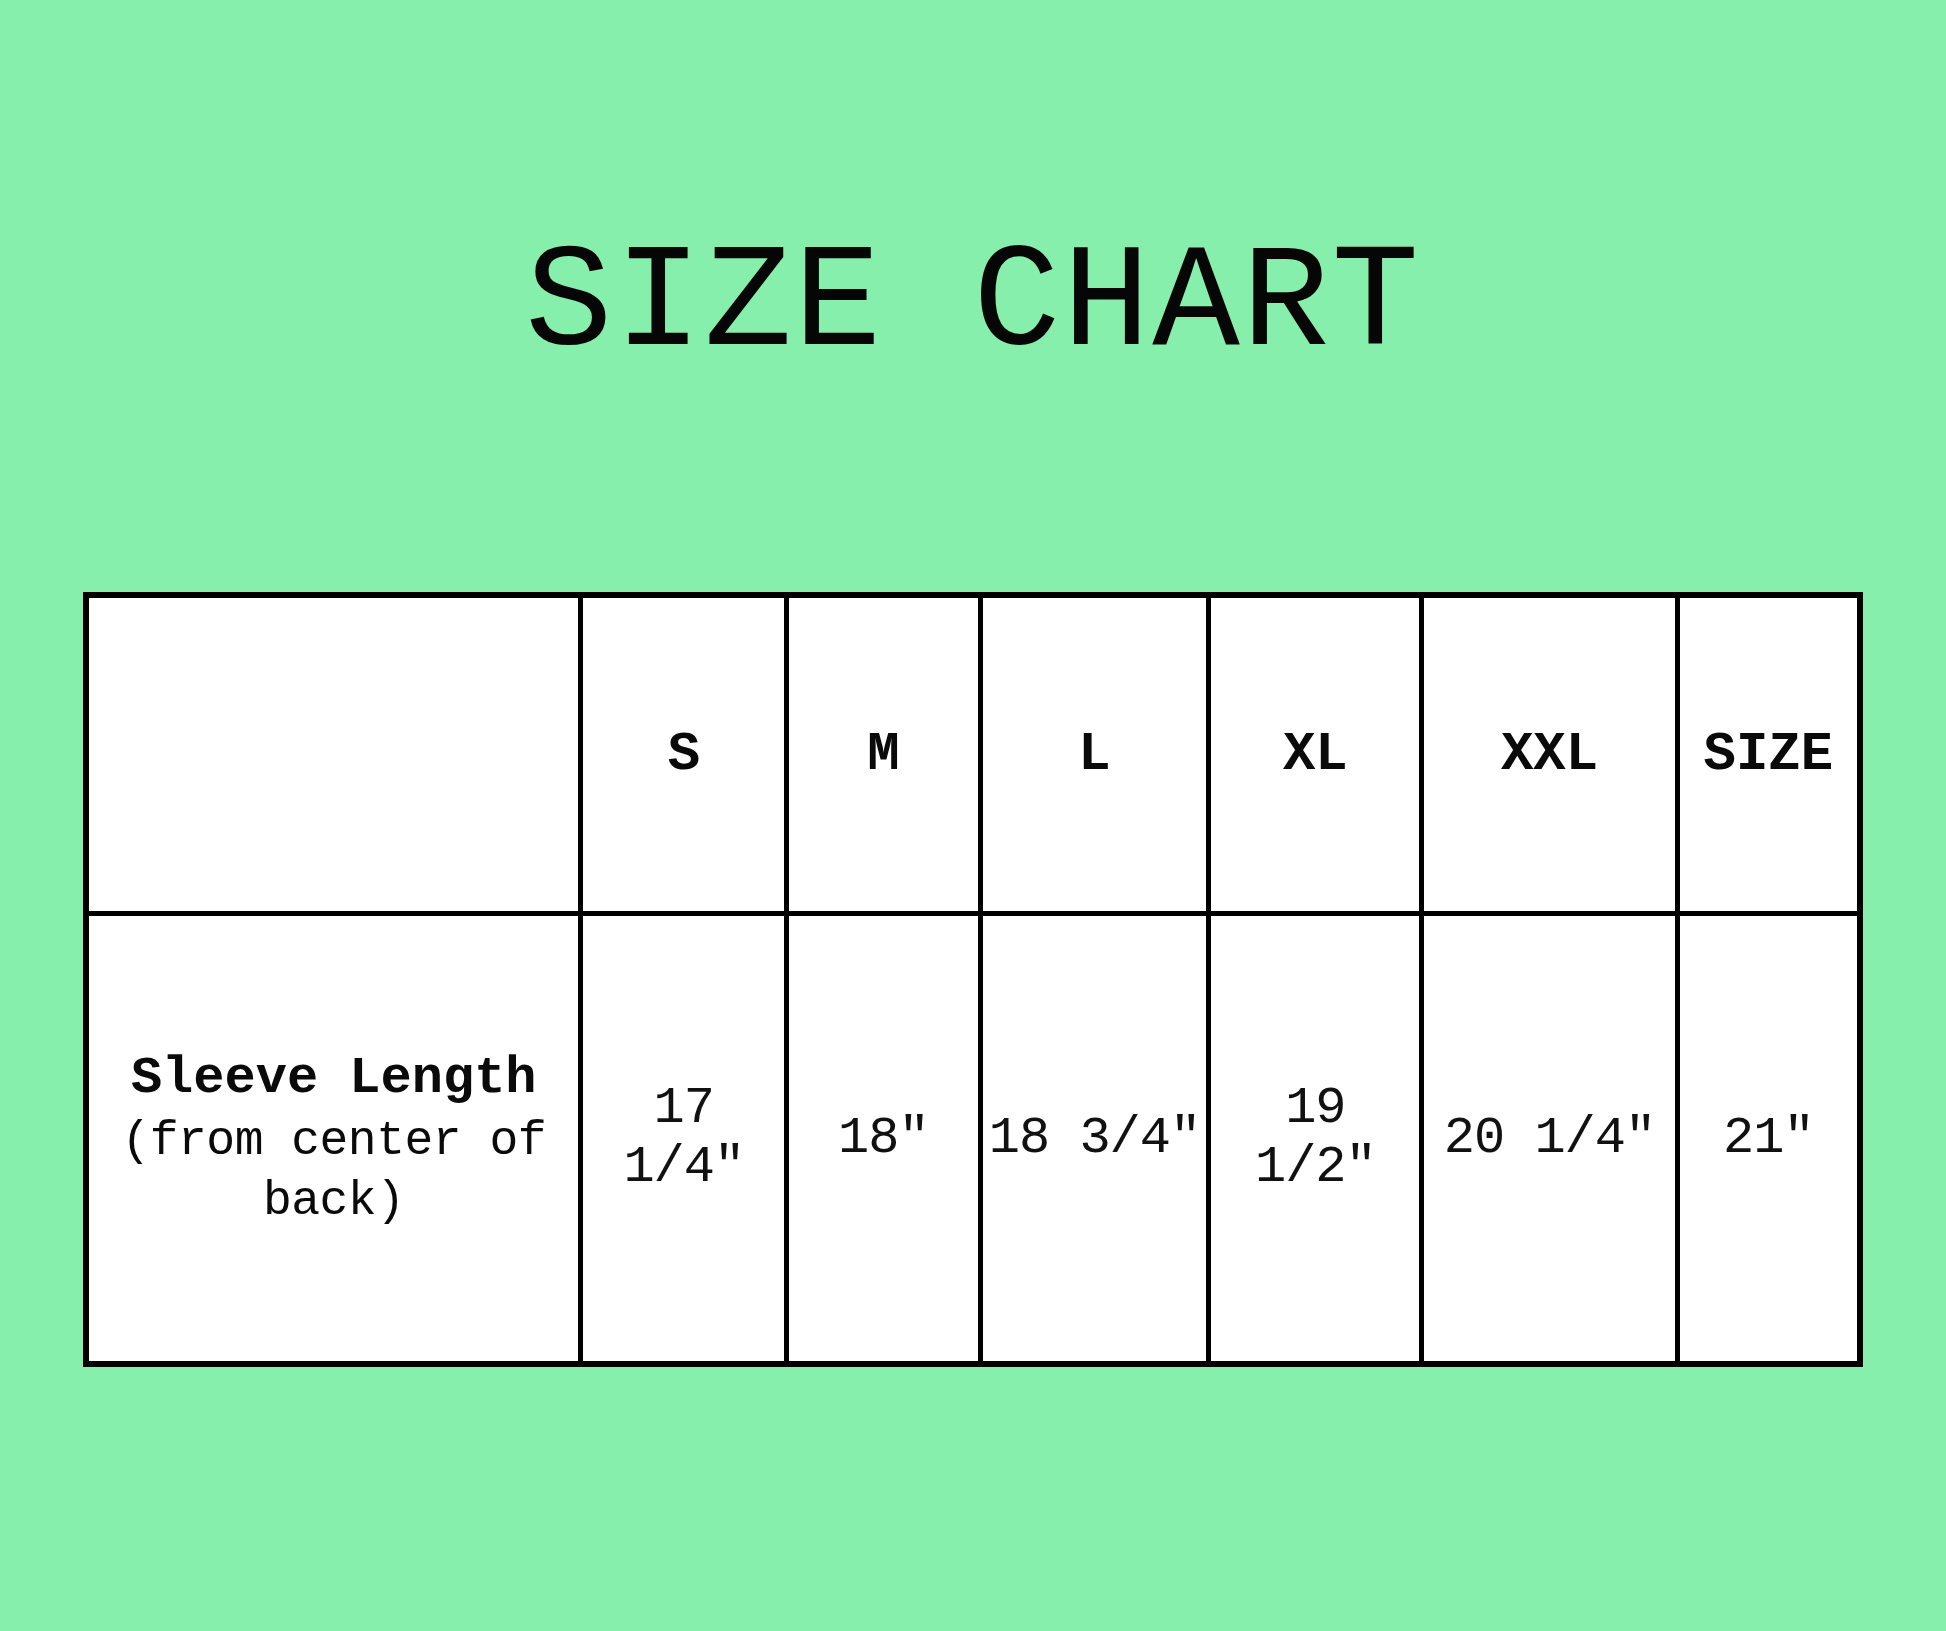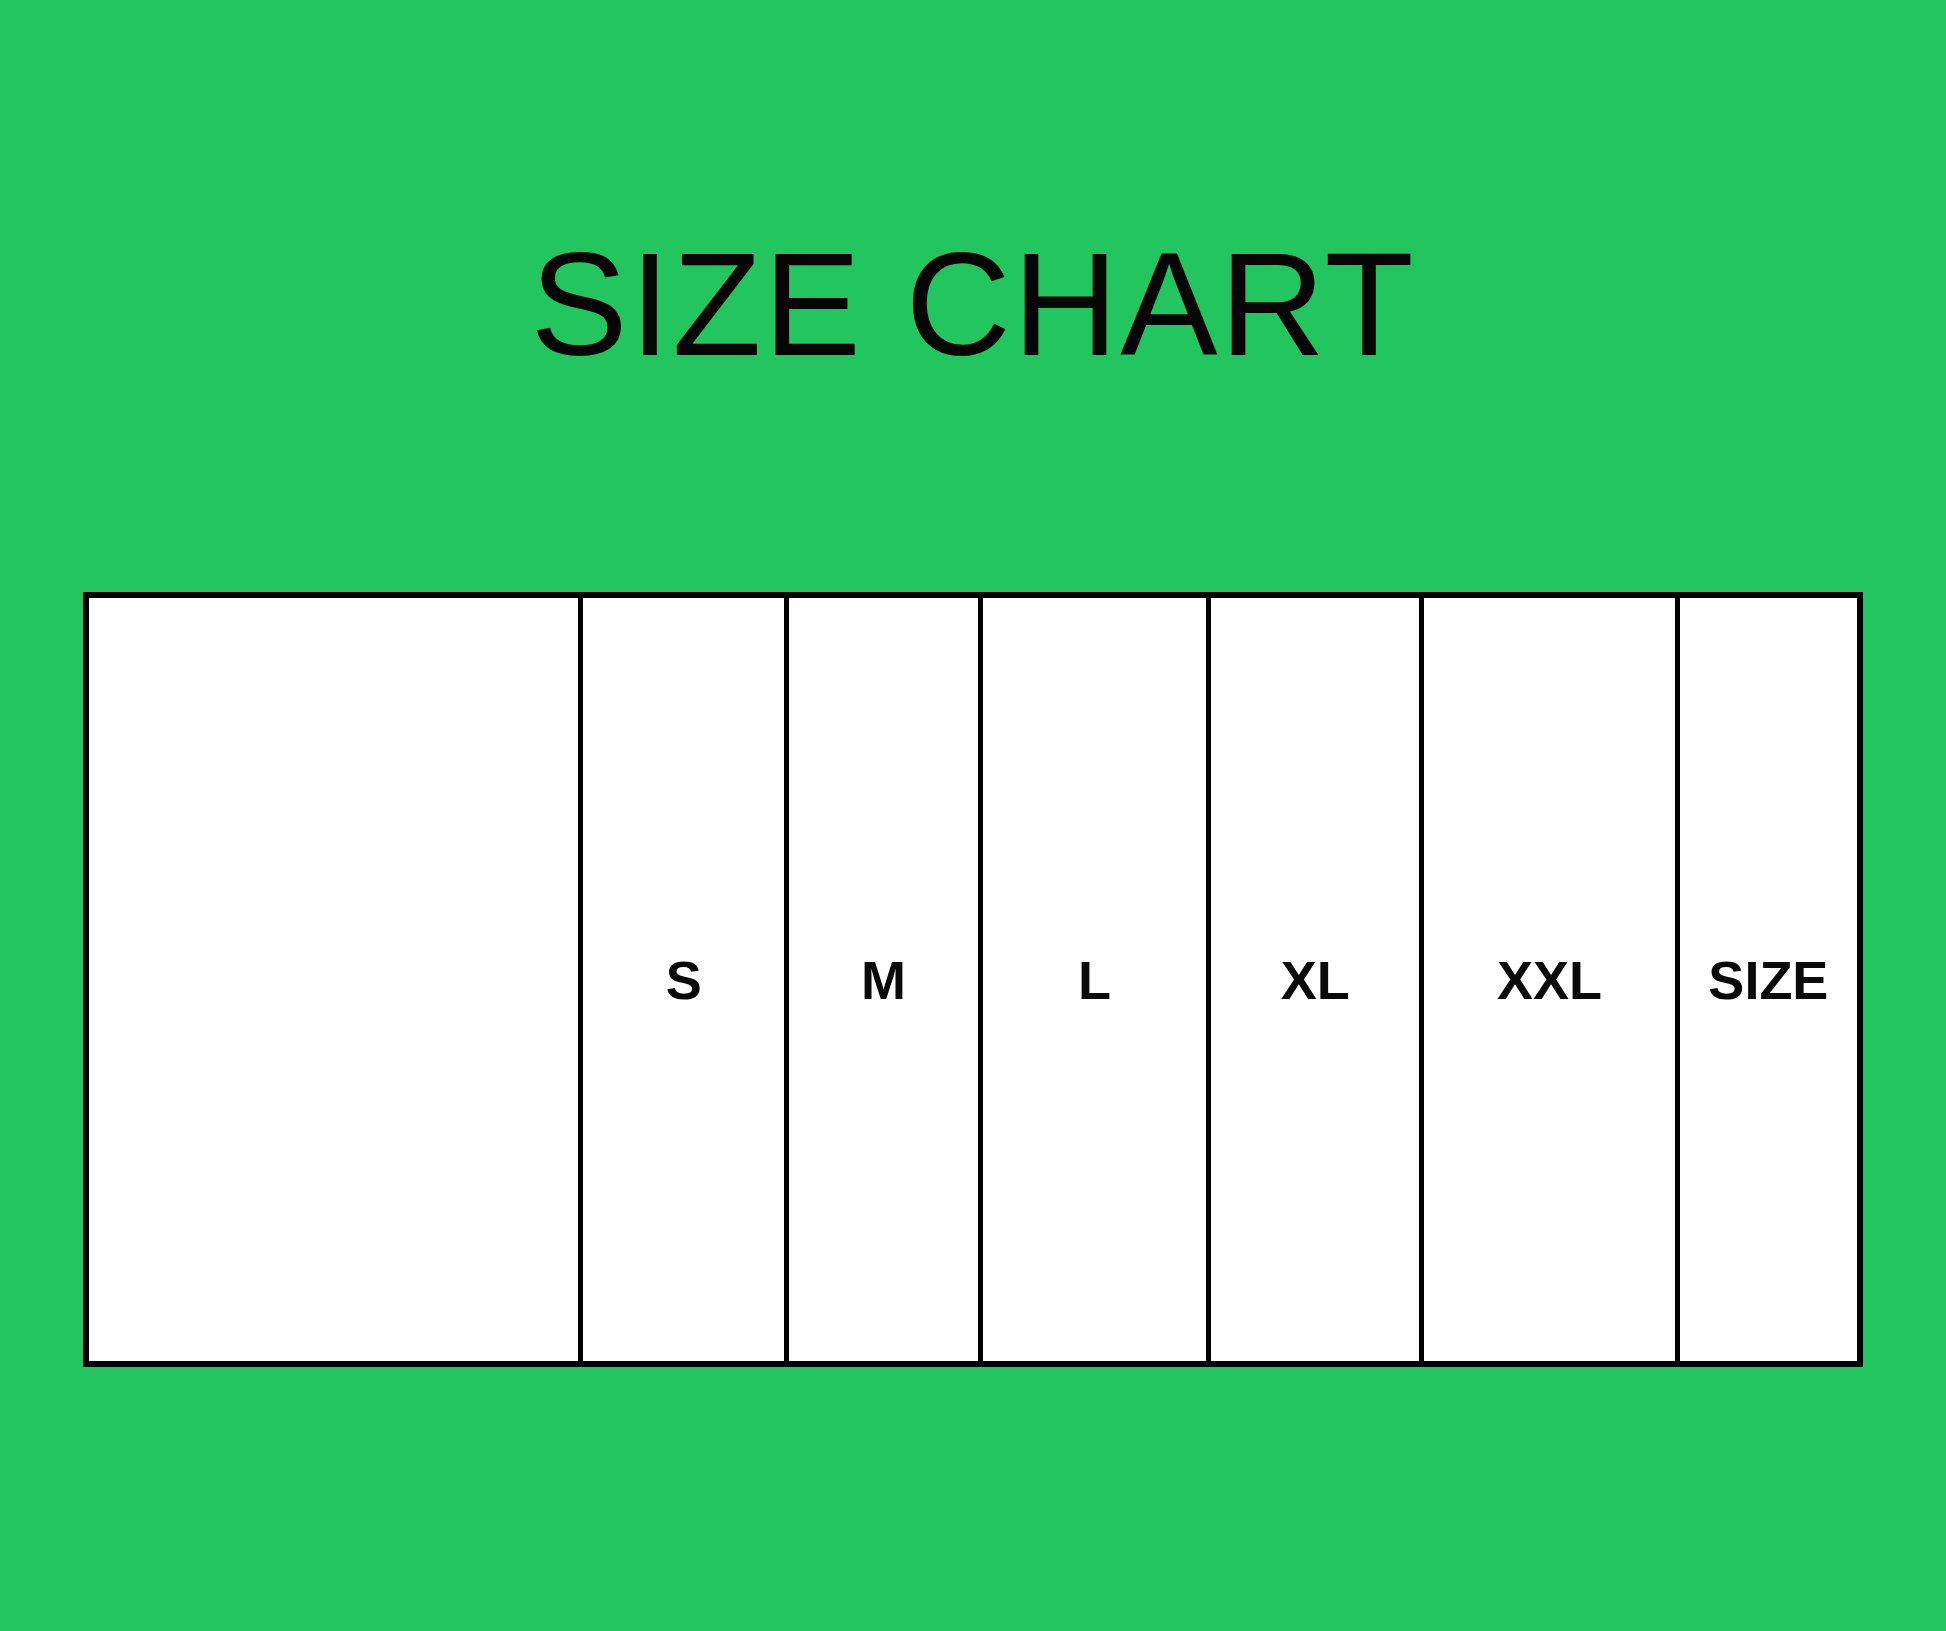--- a/index.html
+++ b/index.html
@@ -4,22 +4,22 @@
 <style>
   html, body {
     margin: 0;
     padding: 0;
     background: #ffffff;
   }
   .page {
     position: relative;
     width: 1946px;
     height: 1631px;
-    background: #22c55e;
-    font-family: Liberation Sans, sans-serif;
+    background: #86efac;
+    font-family: Liberation Mono, monospace;
     color: #000000;
     overflow: hidden;
   }
   .chart-title {
     position: absolute;
     top: 232px;
     left: 0;
     width: 1946px;
     text-align: center;
     font-size: 146px;
@@ -110,16 +110,28 @@
         <th class="size-col-header">S</th>
         <th class="size-col-header">M</th>
         <th class="size-col-header">L</th>
         <th class="size-col-header">XL</th>
         <th class="size-col-header">XXL</th>
         <th class="size-col-header">SIZE</th>
       </tr>
 
 
 
+      <tr class="row-sleeve">
+        <td class="label-cell">
+          <span class="label-main">Sleeve Length</span>
+          <span class="label-sub">(from center of back)</span>
+        </td>
+        <td class="value-cell">17 1/4"</td>
+        <td class="value-cell">18"</td>
+        <td class="value-cell">18 3/4"</td>
+        <td class="value-cell">19 1/2"</td>
+        <td class="value-cell">20 1/4"</td>
+        <td class="value-cell">21"</td>
+      </tr>
     </tbody>
   </table>
 
 </div>
 
 </body></html>

